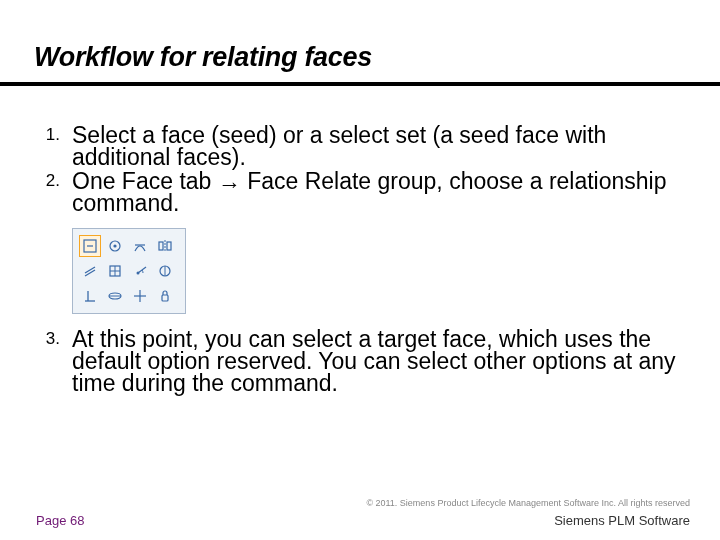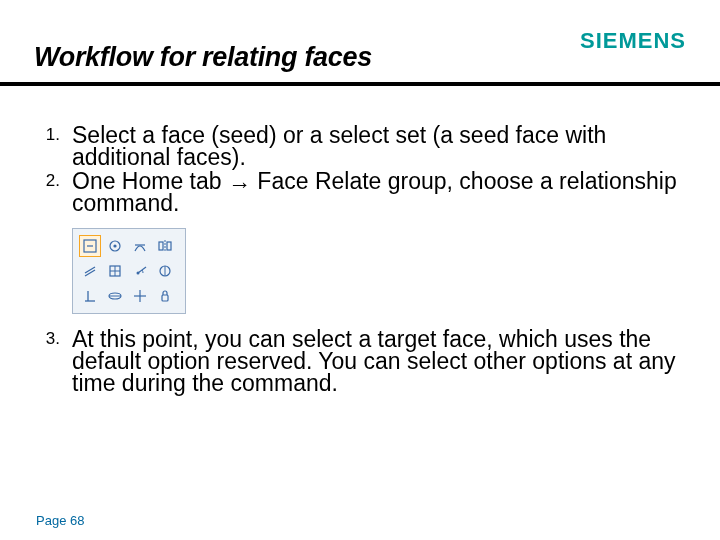--- a/index.html
+++ b/index.html
@@ -108,50 +108,49 @@
     right: 30px;
     bottom: 32px;
     font-size: 9px;
     color: #888;
   }
   .page-num {
     position: absolute;
     left: 36px;
     bottom: 12px;
     font-size: 13px;
-    color: #0369a1;
+    color: #701a75;
   }
   .product {
     position: absolute;
     right: 30px;
     bottom: 12px;
     font-size: 13px;
     color: #333;
   }
 </style>
 </head>
 <body>
 
 <div class="header">
   <div class="title">Workflow for relating faces</div>
-  <div class="brand">SIEMENS</div>
   <div class="divider"></div>
 </div>
 
 <div class="content">
 
   <div class="list-row">
     <div class="list-num">1.</div>
     <div class="list-text">Select a face (seed) or a select set (a seed face with additional faces).</div>
   </div>
 
   <div class="list-row">
     <div class="list-num">2.</div>
     <div class="list-text">
-      <span>One Home tab </span><span class="arrow">→</span><span> Face Relate group, choose a relationship command.</span>
+      <span>One Face tab </span><span class="arrow">→</span><span> Face Relate group, choose a relationship command.</span>
     </div>
   </div>
 
   <div class="toolbar">
     <div class="tb-grid">
       <div class="tb-cell sel">
         <svg width="16" height="16">
             <rect x="2" y="2" width="12" height="12" fill="none" stroke="#3a6aa8" stroke-width="1.2"></rect>
             <line x1="5" y1="8" x2="11" y2="8" stroke="#3a6aa8" stroke-width="1.2"></line>
           </svg>
@@ -229,14 +228,16 @@
   </div>
 
   <div class="list-row">
     <div class="list-num">3.</div>
     <div class="list-text">At this point, you can select a target face, which uses the default option reserved. You can select other options at any time during the command.</div>
   </div>
 
 </div>
 
 <div class="footer">
+  <div class="copyright">© 2011. Siemens Product Lifecycle Management Software Inc. All rights reserved</div>
   <div class="page-num">Page 68</div>
+  <div class="product">Siemens PLM Software</div>
 </div>
 
 </body></html>

